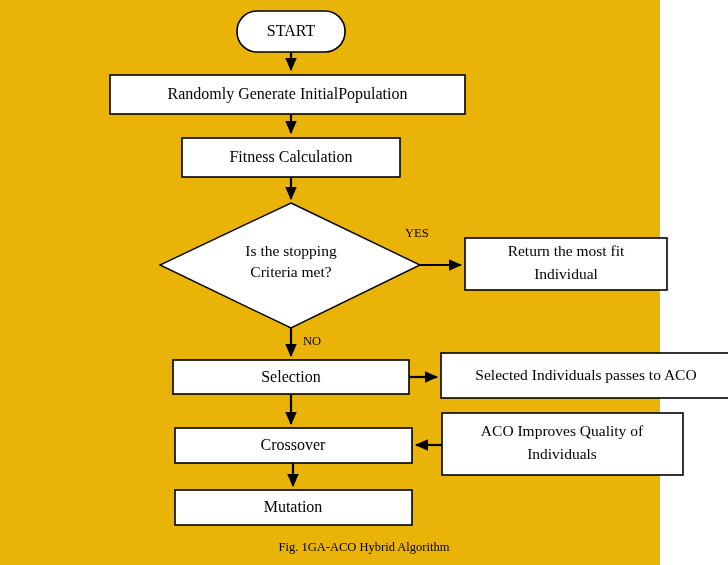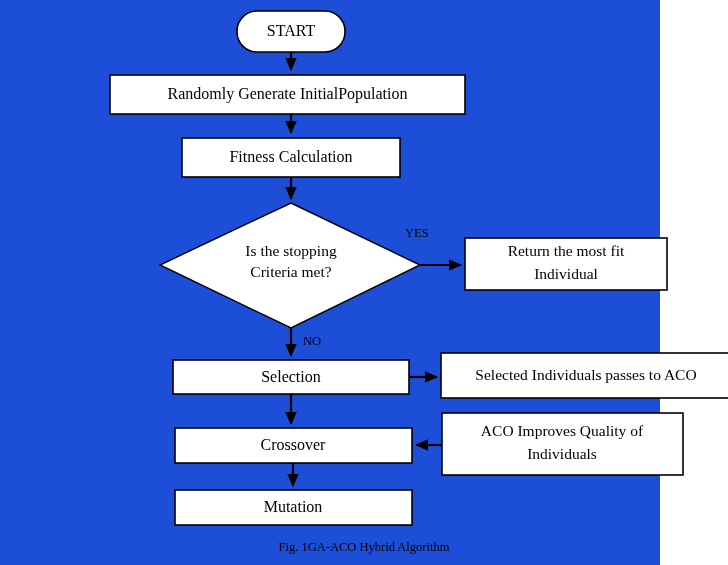--- a/index.html
+++ b/index.html
@@ -12,21 +12,21 @@
     width: 728px;
     height: 565px;
     overflow: hidden;
     font-family: "Liberation Serif", "DejaVu Serif", serif;
     color: #000000;
   }
   #flowchart-root {
     position: relative;
     width: 660px;
     height: 565px;
-    background: #1d4ed8;
+    background: #eab308;
   }
   svg#flow-svg {
     display: block;
     width: 728px;
     height: 565px;
   }
   .node-shape {
     fill: #ffffff;
     stroke: #000000;
     stroke-width: 1.6;

